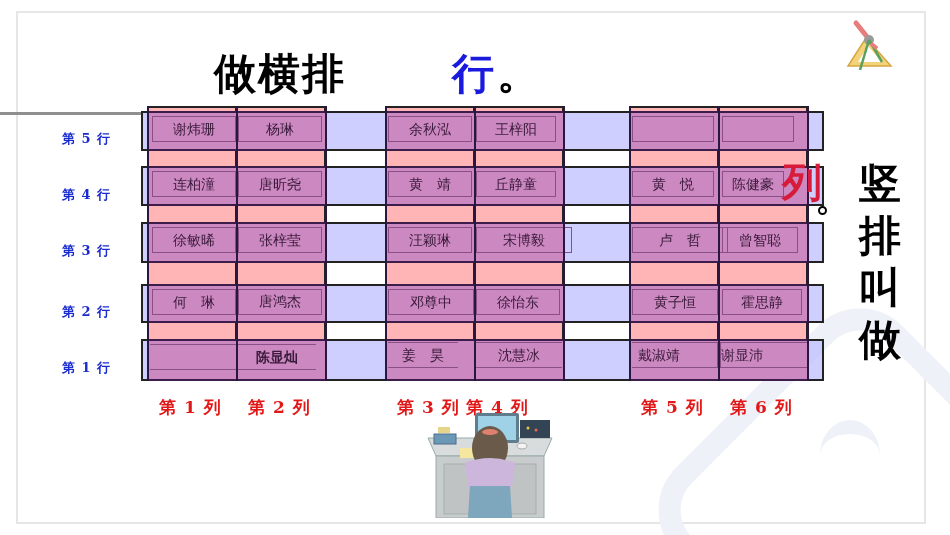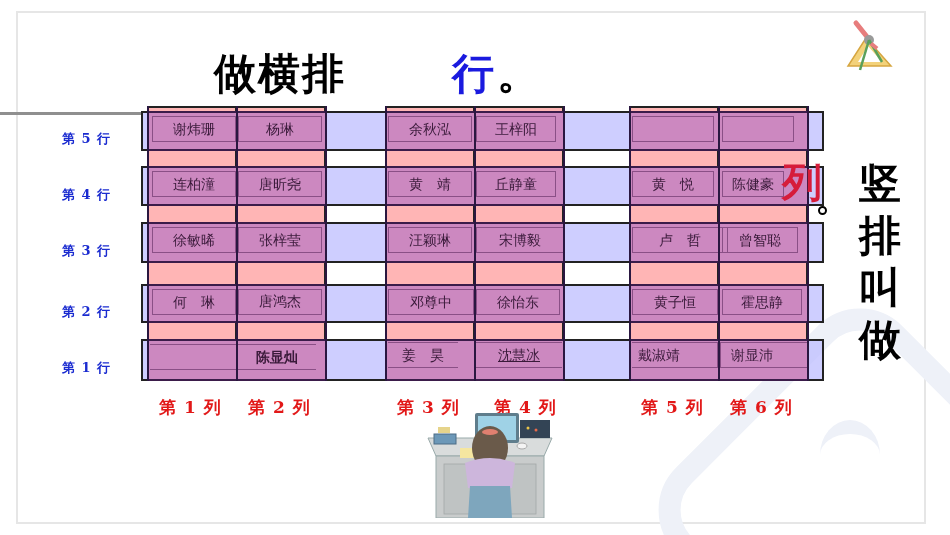--- a/index.html
+++ b/index.html
@@ -158,48 +158,48 @@
 <div class="name-box" style="left:152px;top:171px;width:84px;">连柏潼</div>
 <div class="name-box" style="left:238px;top:171px;width:84px;">唐昕尧</div>
 <div class="name-box" style="left:388px;top:171px;width:84px;">黄　靖</div>
 <div class="name-box" style="left:476px;top:171px;width:80px;">丘静童</div>
 <div class="name-box" style="left:632px;top:171px;width:82px;">黄　悦</div>
 <div class="name-box" style="left:722px;top:171px;width:62px;">陈健豪</div>
 
 <div class="name-box" style="left:152px;top:227px;width:84px;">徐敏晞</div>
 <div class="name-box" style="left:238px;top:227px;width:84px;">张梓莹</div>
 <div class="name-box" style="left:388px;top:227px;width:84px;">汪颖琳</div>
-<div class="name-box" style="left:476px;top:227px;width:88px;">宋博毅</div>
+<div class="name-box" style="left:476px;top:227px;width:96px;">宋博毅</div>
 <div class="name-box" style="left:632px;top:227px;width:96px;">卢　哲</div>
 <div class="name-box" style="left:722px;top:227px;width:76px;">曾智聪</div>
 
 <div class="name-box" style="left:152px;top:289px;width:84px;">何　琳</div>
 <div class="name-box" style="left:238px;top:289px;width:84px;font-family:Liberation Mono, monospace;">唐鸿杰</div>
 <div class="name-box" style="left:388px;top:289px;width:86px;">邓尊中</div>
 <div class="name-box" style="left:476px;top:289px;width:84px;">徐怡东</div>
 <div class="name-box" style="left:632px;top:289px;width:86px;">黄子恒</div>
 <div class="name-box" style="left:722px;top:289px;width:80px;">霍思静</div>
 
 <div class="name-box" style="left:150px;top:344px;width:86px;border-left:none;border-right:none;"></div>
 <div class="name-box" style="left:238px;top:344px;width:78px;border-left:none;border-right:none;font-weight:bold;">陈显灿</div>
 <div class="name-box" style="left:388px;top:342px;width:70px;border-left:none;border-right:none;">姜　昊</div>
-<div class="name-box" style="left:476px;top:342px;width:86px;border-left:none;border-right:none;text-decoration:underline;">沈慧冰</div>
+<div class="name-box" style="left:476px;top:342px;width:86px;border-left:none;border-right:none;">沈慧冰</div>
 <div class="name-box" style="left:632px;top:342px;width:86px;text-align:left;padding-left:6px;border-left:none;">戴淑靖</div>
-<div class="name-box" style="left:720px;top:342px;width:88px;text-align:left;padding-left:10px;">谢显沛</div>
+<div class="name-box" style="left:720px;top:342px;width:88px;text-align:left;padding-left:0;">谢显沛</div>
 
 <div class="row-label" style="top:130px;">第 5 行</div>
 <div class="row-label" style="top:186px;">第 4 行</div>
 <div class="row-label" style="top:242px;">第 3 行</div>
 <div class="row-label" style="top:303px;">第 2 行</div>
 <div class="row-label" style="top:359px;">第 1 行</div>
 
 <div class="col-label" style="left:159px;">第 1 列</div>
 <div class="col-label" style="left:248px;">第 2 列</div>
 <div class="col-label" style="left:397px;">第 3 列</div>
-<div class="col-label" style="left:494px;text-align:right;">第 4 列</div>
+<div class="col-label" style="left:466px;text-align:right;">第 4 列</div>
 <div class="col-label" style="left:641px;">第 5 列</div>
 <div class="col-label" style="left:730px;">第 6 列</div>
 
 <div class="v-title">
   <div>竖</div>
   <div>排</div>
   <div>叫</div>
   <div>做</div>
 </div>
 <div class="v-lie">列</div>

